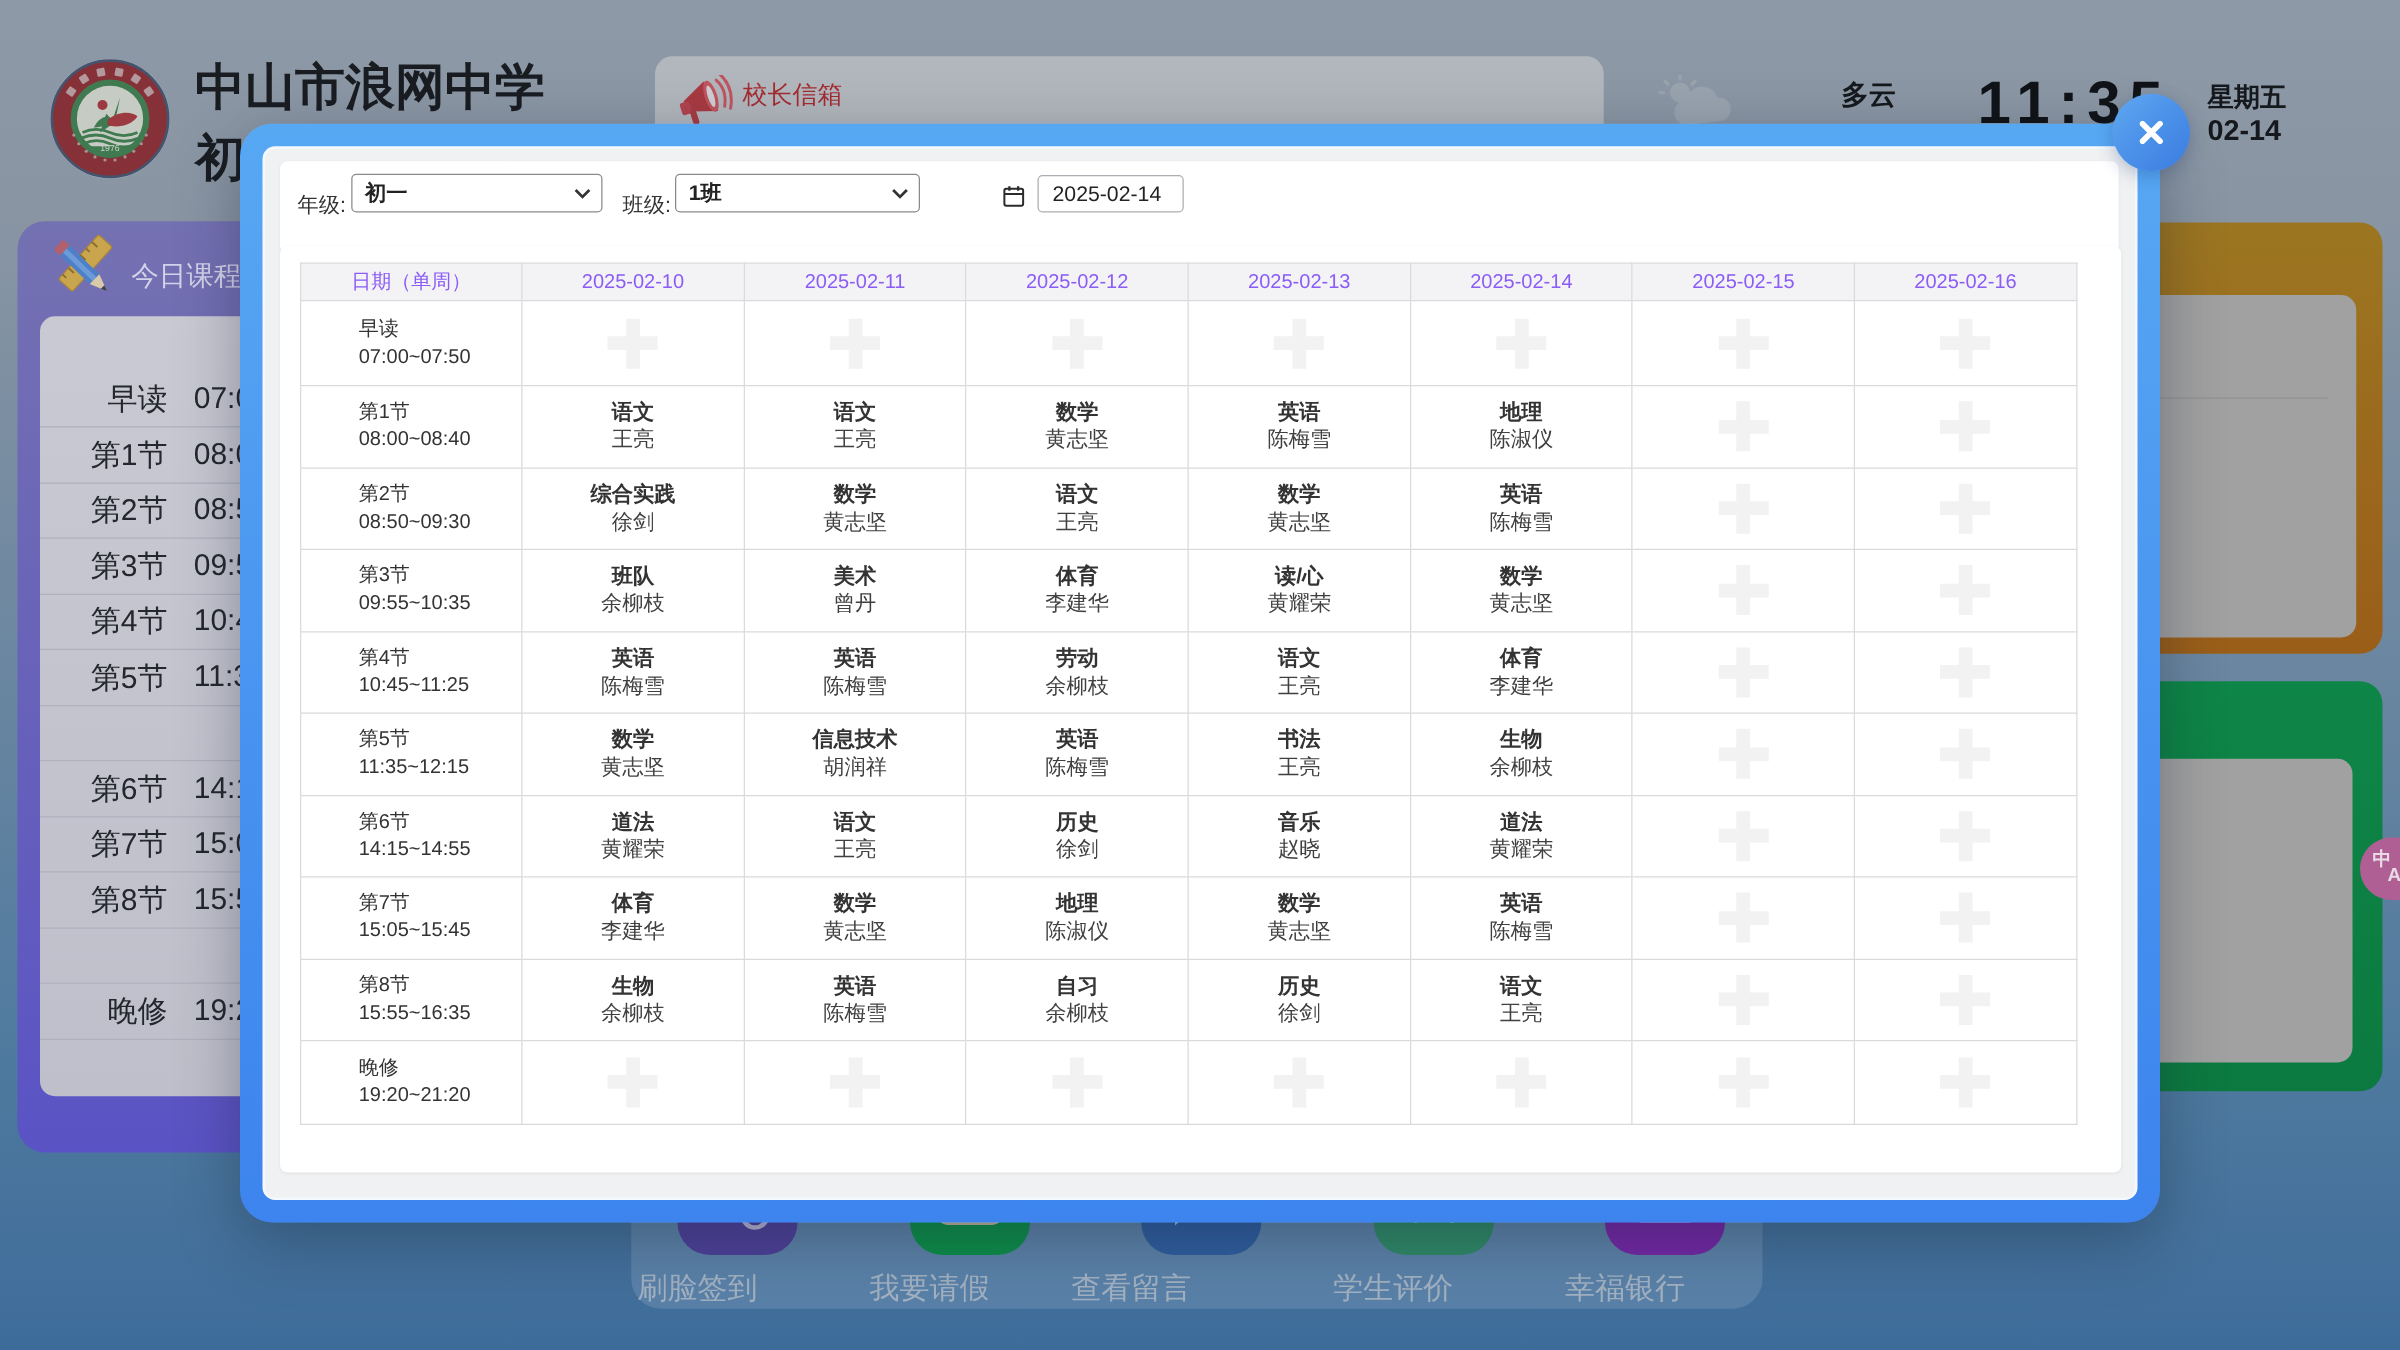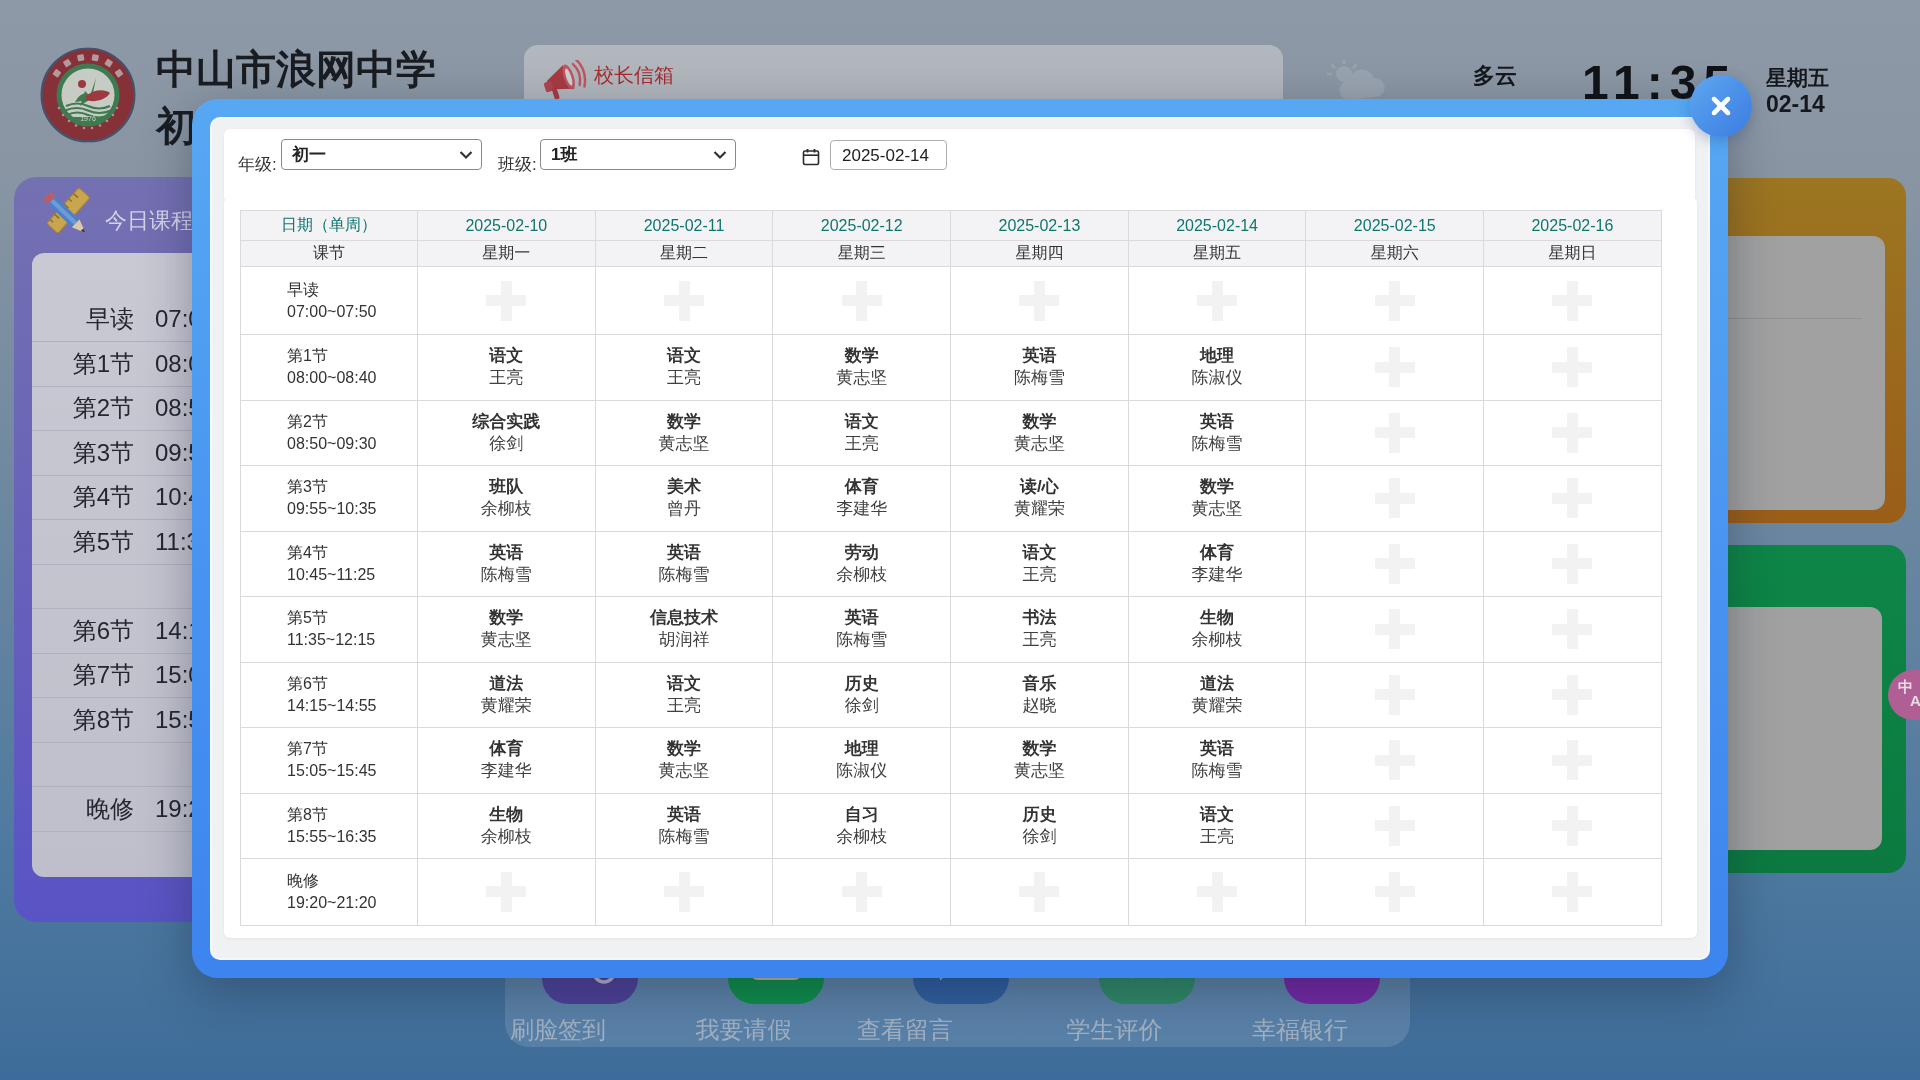--- a/index.html
+++ b/index.html
@@ -62,21 +62,21 @@
   .fselect .val { position:absolute; left:10px; top:5px; line-height:20px;font-weight:bold; }
   .fselect svg { position:absolute; right:8px; top:50%; transform:translateY(-50%); }
   .dateinput { position:absolute; left:606px; top:10.5px; width:117px; height:30px; background:#fff;
     border:1px solid #adadb3; border-radius:4px; }
   .dateinput span { position:absolute; left:11px; top:4px; line-height:21px; font-size:17px; color:#222; }
 
   .tablecard { position:absolute; left:12px; top:78px; width:1473px; height:741px; background:#fff;
     border-radius:6px; box-shadow:0 1px 3px rgba(0,0,0,0.06); }
   table.tt { position:absolute; left:16px; top:13px; width:1421px; border-collapse:collapse; table-layout:fixed; }
   table.tt td { border:1px solid #dadade; text-align:center; vertical-align:middle; padding:0; }
-  tr.h1 td { height:30px; background:#f3f3f5; font-size:16px; color:#0f766e; }
+  tr.h1 td { height:30px; background:#f3f3f5; font-size:16px; color:#8b5cf6; }
   tr.h2 td { height:26px; background:#f3f3f5; font-size:16px; color:#333; }
   tr.body td { height:65.5px; background:#fff; }
   tr.r0 td { height:68px; }
   tr.rl td { height:66.5px; }
   table.tt td.slot { text-align:left; }
   .sn { font-size:16px; color:#333; padding-left:46px; line-height:22px; }
   .st { font-size:16px; color:#333; padding-left:46px; line-height:22px; }
   .sub { font-size:17px; font-weight:700; color:#333; line-height:22px; }
   .tea { font-size:17px; color:#404040; line-height:22px; }
   .plus { width:40px; height:40px; margin:0 auto; position:relative; }
@@ -325,30 +325,20 @@
           <tr class="h1">
               <td>日期（单周）</td>
               <td>2025-02-10</td>
               <td>2025-02-11</td>
               <td>2025-02-12</td>
               <td>2025-02-13</td>
               <td>2025-02-14</td>
               <td>2025-02-15</td>
               <td>2025-02-16</td>
             </tr>
-          <tr class="h2">
-              <td>课节</td>
-              <td>星期一</td>
-              <td>星期二</td>
-              <td>星期三</td>
-              <td>星期四</td>
-              <td>星期五</td>
-              <td>星期六</td>
-              <td>星期日</td>
-            </tr>
           <tr class="body r0">
               <td class="slot">
                 <div class="sn">早读</div>
                 <div class="st">07:00~07:50</div>
               </td>
               <td>
                 <div class="plus"></div>
               </td>
               <td>
                 <div class="plus"></div>

